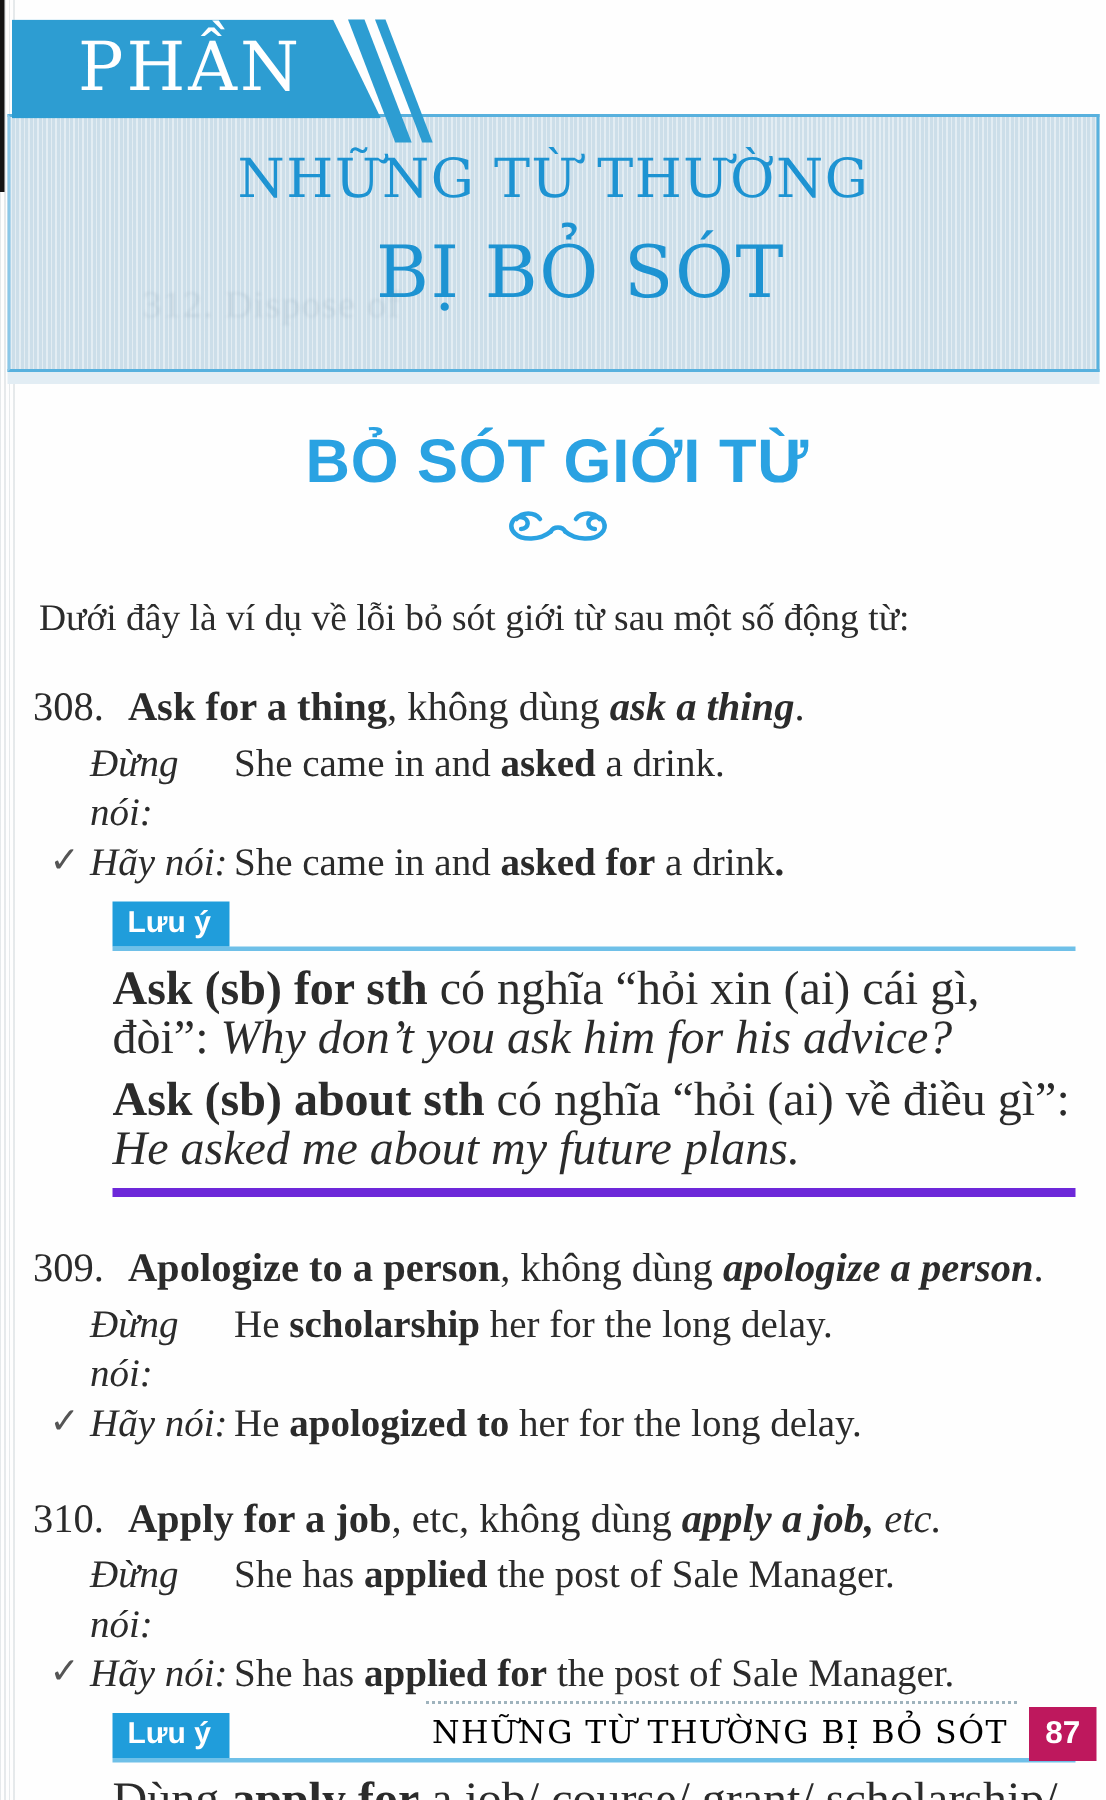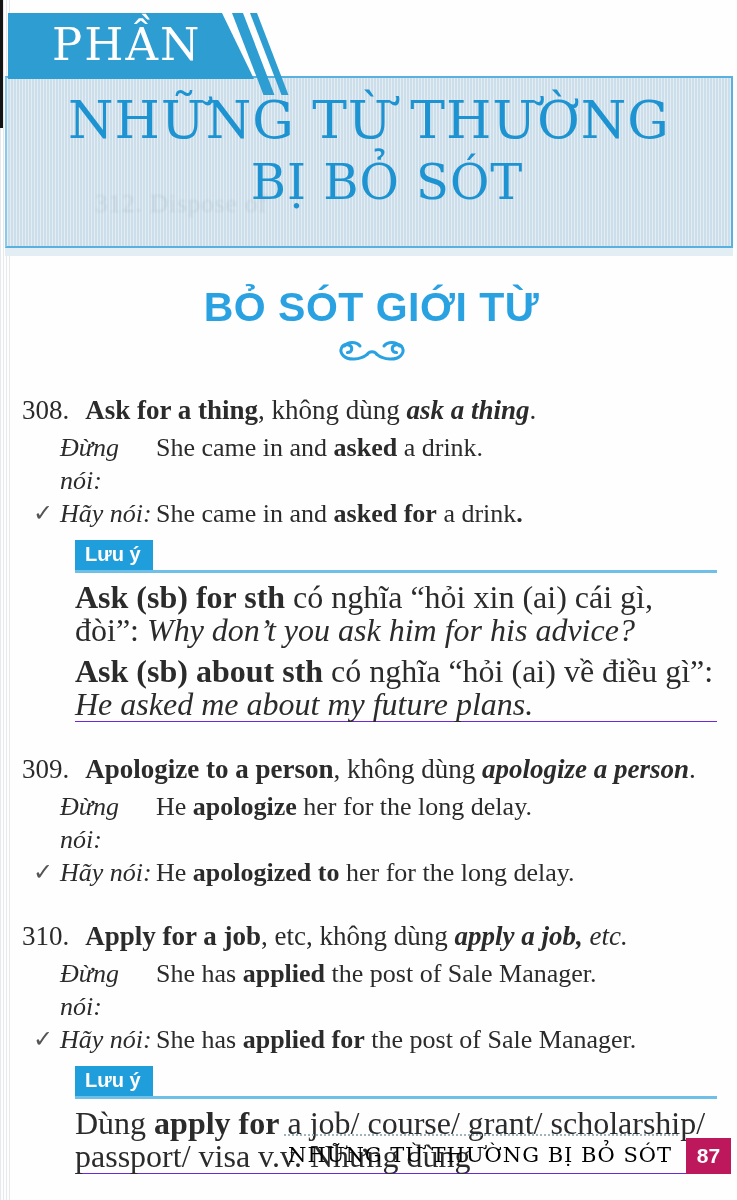--- a/index.html
+++ b/index.html
@@ -21,21 +21,21 @@
   .stripe.s1{left:232px;width:11px;}
   .stripe.s2{left:250px;width:7px;}
 
   
   .band{position:absolute;left:5px;top:76px;width:728px;height:172px;box-sizing:border-box;
       background:#ccdee9;
       background-image:repeating-linear-gradient(90deg,rgba(255,255,255,.45) 0 1px,transparent 1px 3px);
       border:2px solid #58b1de;border-left-color:#8cc8e8;z-index:1;text-align:center;}
   .band-fade{position:absolute;left:5px;top:248px;width:728px;height:8px;background:#e2edf4;}
   .band-title{font-family:"DejaVu Serif",serif;color:#1d93d2;letter-spacing:1px;}
-  .band-title.l1{margin-top:12px;font-size:52px;line-height:60px;}
+  .band-title.l1{margin-top:12px;font-size:36px;line-height:60px;}
   .band-title.l2{font-size:48px;line-height:60px;margin-top:2px;margin-left:36px;}
   .ghost{position:absolute;left:88px;top:112px;font-size:25px;color:#5a768c;opacity:.14;
       filter:blur(1px);letter-spacing:1px;}
 
   
   .main{position:absolute;left:26px;right:20px;top:262px;}
   .section-title{margin:22px 0 0 0;text-align:center;font-family:"Liberation Sans",sans-serif;
       font-weight:bold;font-size:41px;color:#2aa2e2;letter-spacing:.5px;}
   .ornament{text-align:center;margin-top:8px;}
   .intro{margin:26px 0 0 0;font-size:25px;line-height:34px;}
@@ -44,21 +44,21 @@
   .entry + .entry{margin-top:30px;}
   .headline{margin:0 0 4px -4px;font-size:27px;line-height:34px;}
   .num{margin-right:16px;}
   .say-row{display:grid;grid-template-columns:34px 96px 1fr;font-size:26px;line-height:33px;}
   .check{color:#555;text-align:center;font-size:24px;}
   .say-label{font-style:italic;}
   .seg-b{font-weight:bold;}
   .seg-i{font-style:italic;}
   .seg-bi{font-weight:bold;font-style:italic;}
 
-  .note{margin:10px 0 0 49px;border-bottom:1px solid #6d28d9;}
+  .note{margin:10px 0 0 49px;border-bottom:6px solid #6d28d9;padding-bottom:10px;}
   .note-head{border-bottom:3px solid #6fc0e8;line-height:0;}
   .badge{display:inline-block;background:#209ddb;color:#fff;font-family:"Liberation Sans",sans-serif;
       font-weight:bold;font-size:20px;line-height:20px;padding:4px 12px 6px 10px;}
   .note p{margin:8px 0 0 0;font-size:32px;line-height:33px;}
 
   
   .footer{position:absolute;top:1134px;right:6px;display:flex;align-items:stretch;z-index:2;}
   .footer-title{border-top:2px dotted #9fb3bd;padding:7px 6px 0 4px;
       font-family:"DejaVu Serif",serif;font-size:21px;letter-spacing:1px;color:#000000;}
   .page-box{margin-left:8px;width:45px;height:36px;margin-top:4px;background:#be185d;color:#fff;
@@ -94,20 +94,21 @@
         <g fill="none" stroke="#2aa2e2" stroke-width="5" stroke-linecap="round">
           <path d="M52,24 C40,34 20,34 12,26 C4,18 10,6 20,8 C29,10 28,21 19,21"></path>
           <path d="M14,10 C20,2 34,2 40,10"></path>
           <path d="M68,24 C80,34 100,34 108,26 C116,18 110,6 100,8 C91,10 92,21 101,21"></path>
           <path d="M106,10 C100,2 86,2 80,10"></path>
           <path d="M52,24 C55,18 65,18 68,24"></path>
         </g>
       </svg>
     </div>
 
+    <p class="intro">Dưới đây là ví dụ về lỗi bỏ sót giới từ sau một số động từ:</p>
 
     <div id="entries">
         <section class="entry">
           <p class="headline"><span class="num">308.</span><span class="seg-b">Ask for a thing</span><span class="seg-r">, không dùng </span><span class="seg-bi">ask a thing</span><span class="seg-r">.</span></p>
           <div class="say-row">
             <span class="check"></span>
             <span class="say-label">Đừng nói:</span>
             <span><span class="seg-r">She came in and </span><span class="seg-b">asked</span><span class="seg-r"> a drink.</span></span>
           </div>
           <div class="say-row">
@@ -119,21 +120,21 @@
             <div class="note-head"><span class="badge">Lưu ý</span></div>
             <p><span class="seg-b">Ask (sb) for sth</span><span class="seg-r"> có nghĩa “hỏi xin (ai) cái gì, đòi”: </span><span class="seg-i">Why don’t you ask him for his advice?</span></p>
             <p><span class="seg-b">Ask (sb) about sth</span><span class="seg-r"> có nghĩa “hỏi (ai) về điều gì”: </span><span class="seg-i">He asked me about my future plans.</span></p>
           </div>
         </section>
         <section class="entry">
           <p class="headline"><span class="num">309.</span><span class="seg-b">Apologize to a person</span><span class="seg-r">, không dùng </span><span class="seg-bi">apologize a person</span><span class="seg-r">.</span></p>
           <div class="say-row">
             <span class="check"></span>
             <span class="say-label">Đừng nói:</span>
-            <span><span class="seg-r">He </span><span class="seg-b">apologize</span><span class="seg-r"> her for the long delay.</span></span>
+            <span><span class="seg-r">He </span><span class="seg-b">scholarship</span><span class="seg-r"> her for the long delay.</span></span>
           </div>
           <div class="say-row">
             <span class="check">✓</span>
             <span class="say-label">Hãy nói:</span>
             <span><span class="seg-r">He </span><span class="seg-b">apologized to</span><span class="seg-r"> her for the long delay.</span></span>
           </div>
         </section>
         <section class="entry">
           <p class="headline"><span class="num">310.</span><span class="seg-b">Apply for a job</span><span class="seg-r">, etc, không dùng </span><span class="seg-bi">apply a job,</span><span class="seg-i"> etc.</span></p>
           <div class="say-row">

